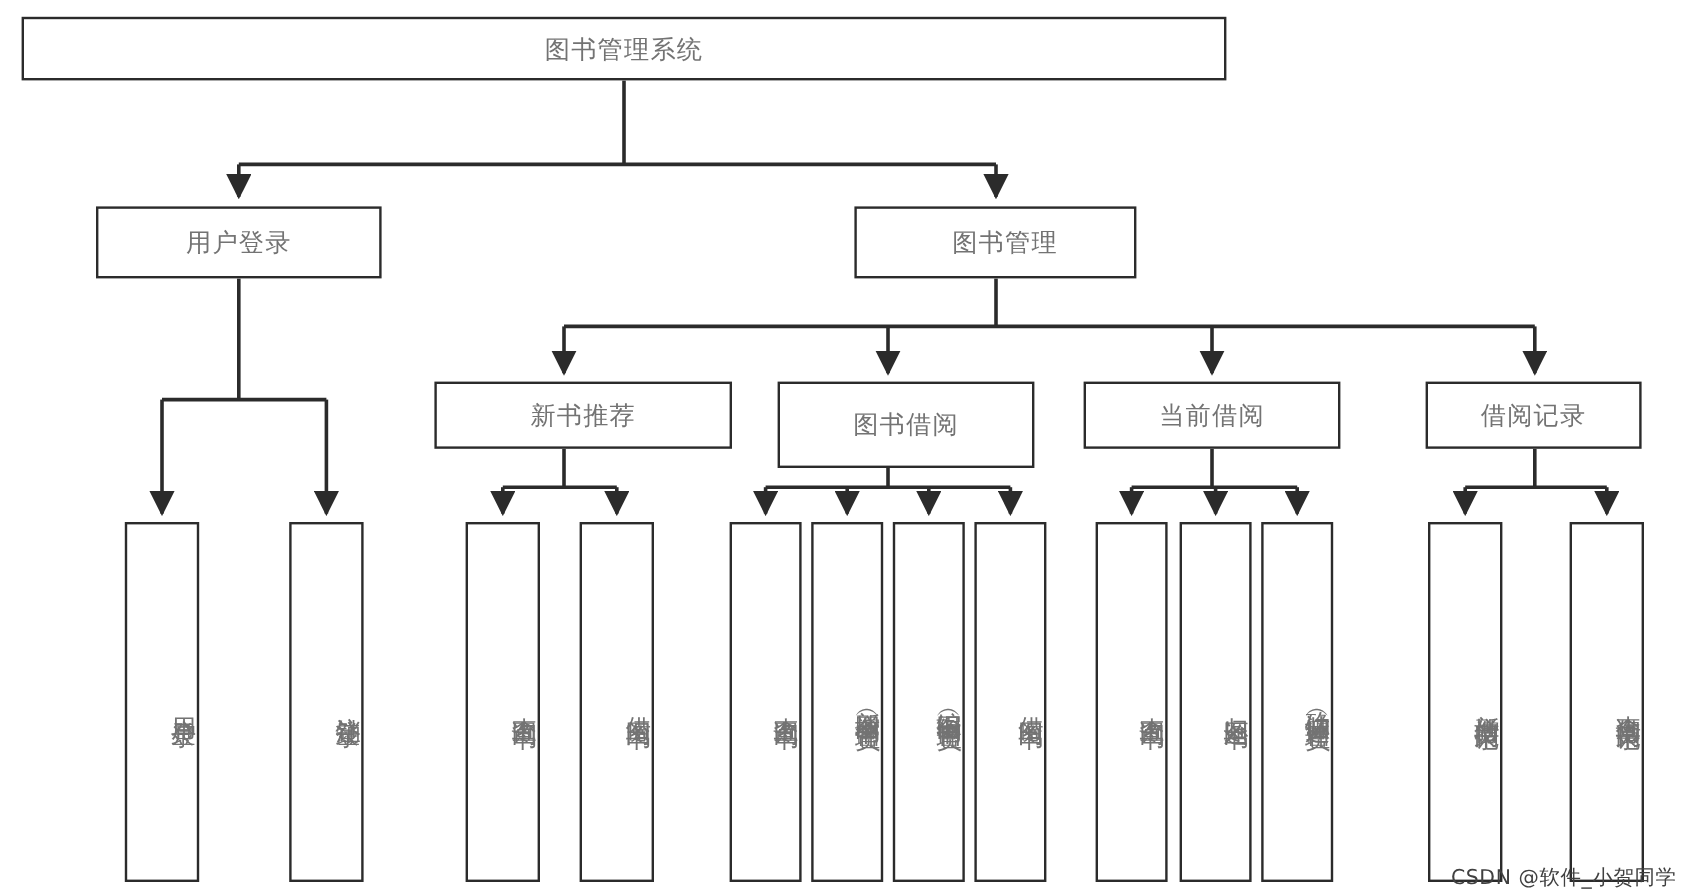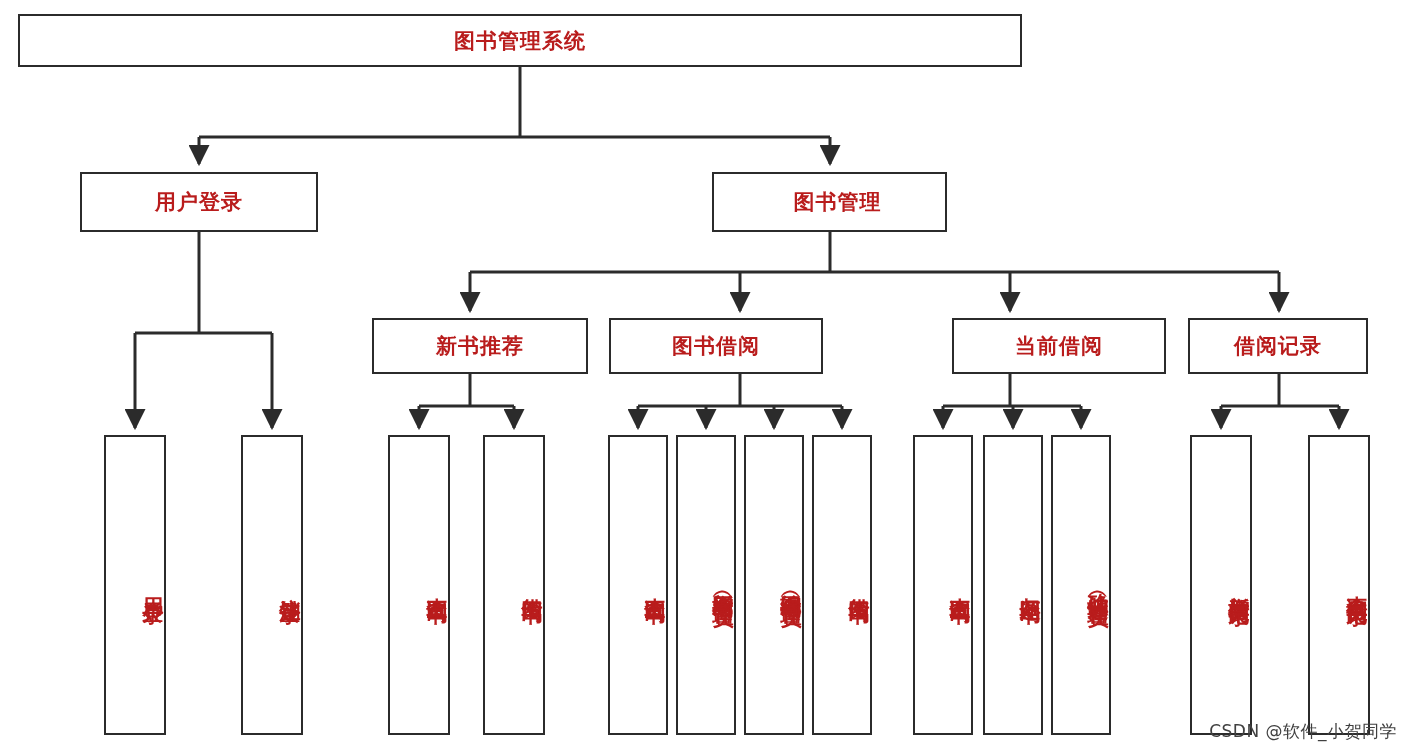--- a/index.html
+++ b/index.html
@@ -30,22 +30,21 @@
     pointer-events: none;
   }
   .node {
     position: absolute;
     box-sizing: border-box;
     background: #ffffff;
     border: 2px solid #2b2b2b;
     display: flex;
     align-items: center;
     justify-content: center;
-    color: #b91c1c;
-    font-weight: bold;
+    color: #737373;
   }
   .node.horiz {
     font-size: 21px;
     letter-spacing: 1px;
   }
   .node.vert {
     writing-mode: vertical-rl;
     text-orientation: upright;
     font-size: 21px;
     line-height: 1.08;
@@ -130,27 +129,27 @@
     <span>图书管理系统</span>
   </div>
 
   <div class="node horiz" style="left:80px;top:172px;width:238px;height:60px;">
     <span>用户登录</span>
   </div>
   <div class="node horiz" style="left:712px;top:172px;width:235px;height:60px;padding-left:16px;">
     <span>图书管理</span>
   </div>
 
-  <div class="node horiz" style="left:372px;top:318px;width:216px;height:56px;">
+  <div class="node horiz" style="left:362px;top:318px;width:248px;height:56px;">
     <span>新书推荐</span>
   </div>
-  <div class="node horiz" style="left:609px;top:318px;width:214px;height:56px;">
+  <div class="node horiz" style="left:648px;top:318px;width:214px;height:72px;">
     <span>图书借阅</span>
   </div>
-  <div class="node horiz" style="left:952px;top:318px;width:214px;height:56px;">
+  <div class="node horiz" style="left:903px;top:318px;width:214px;height:56px;">
     <span>当前借阅</span>
   </div>
   <div class="node horiz" style="left:1188px;top:318px;width:180px;height:56px;">
     <span>借阅记录</span>
   </div>
 
   <div class="node vert" style="left:104px;top:435px;width:62px;height:300px;">
     <span>用户登录</span>
   </div>
   <div class="node vert" style="left:241px;top:435px;width:62px;height:300px;">

